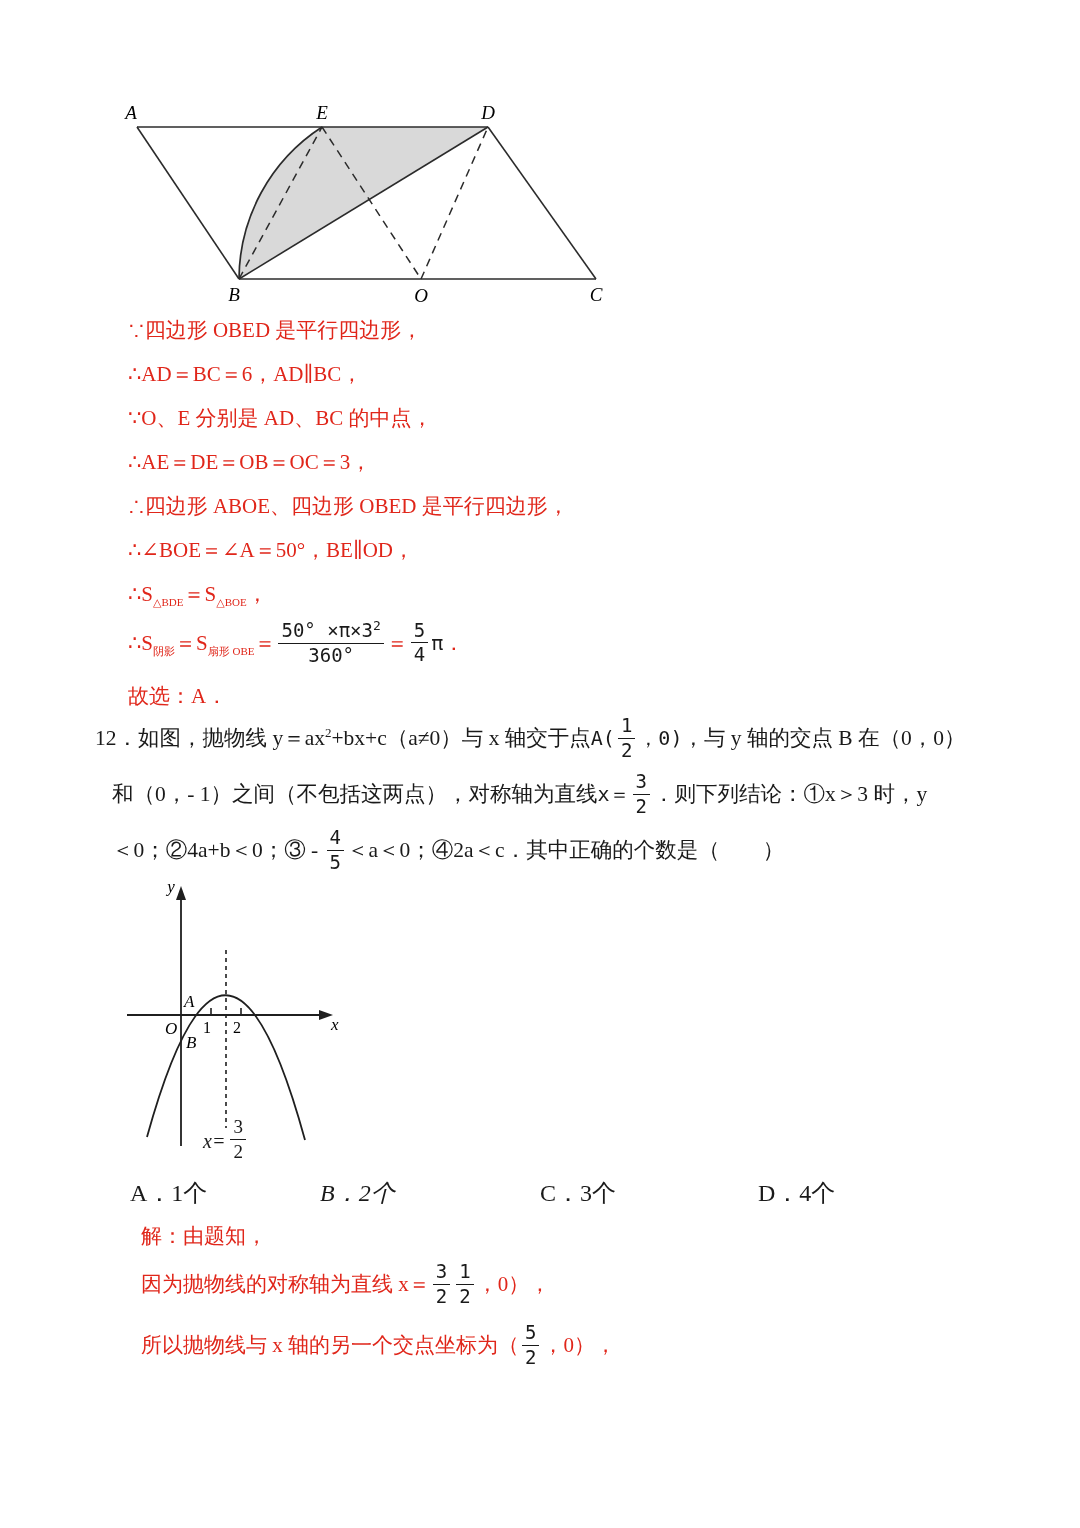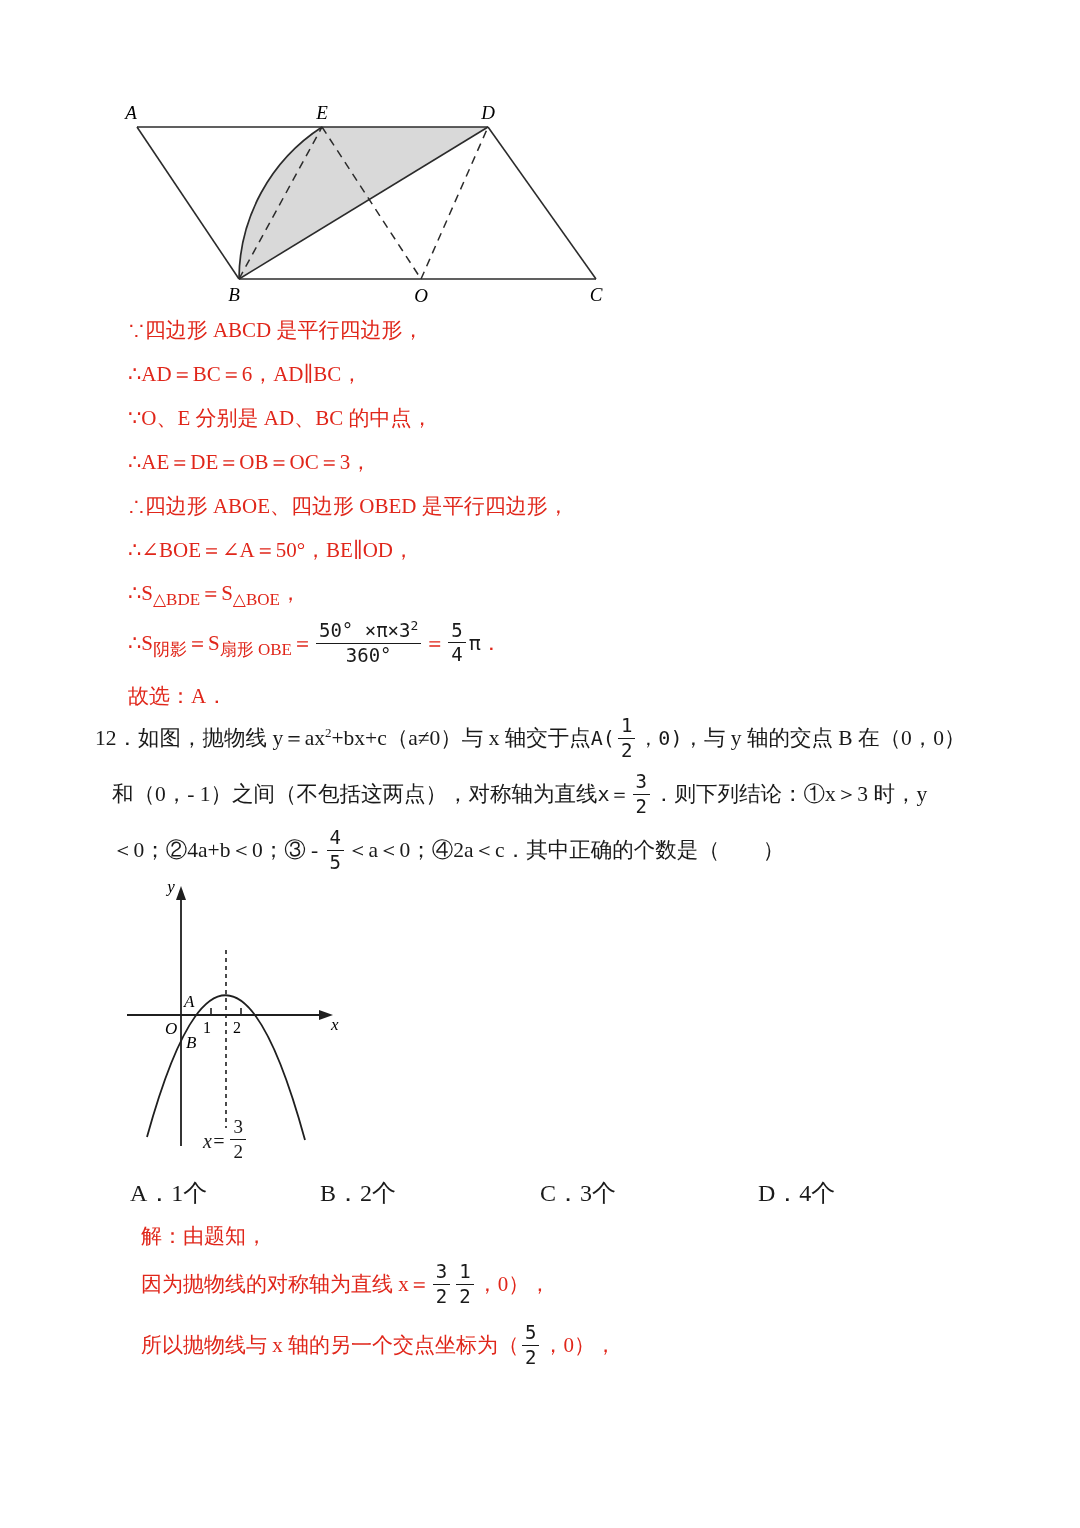--- a/index.html
+++ b/index.html
@@ -21,21 +21,21 @@
 
   
   .frac{display:inline-flex;flex-direction:column;align-items:center;vertical-align:middle;
         line-height:1.15;transform:translateY(-2px);margin:0 3px;}
   .frac .fnum{display:block;border-bottom:1.6px solid currentColor;padding:0 3px 1px 3px;}
   .frac .fden{display:block;padding-top:1px;}
   .frac.mono{font-size:19px;justify-content:center;}
   .frac.big{font-size:19px;}
   .frac.serif-frac{font-size:19px;}
 
-  sub.sm{font-size:17px;line-height:1;}
+  sub.sm{font-size:11px;line-height:1;}
   sup.sm{font-size:13px;line-height:1;}
   .monorun{font-size:20px;}
 
   
   .opt{position:absolute;top:0;font-size:24px;line-height:30px;white-space:nowrap;}
 
   
   .axis-eq{position:absolute;left:203px;top:1118px;display:flex;align-items:center;
            font-size:20px;color:#1a1a1a;}
   .axis-eq .var{font-style:italic;margin-right:2px;}
@@ -63,21 +63,21 @@
 
     <text x="26" y="24" font-size="19" font-style="italic" text-anchor="middle">A</text>
     <text x="217" y="24" font-size="19" font-style="italic" text-anchor="middle">E</text>
     <text x="383" y="24" font-size="19" font-style="italic" text-anchor="middle">D</text>
     <text x="129" y="206" font-size="19" font-style="italic" text-anchor="middle">B</text>
     <text x="316" y="207" font-size="19" font-style="italic" text-anchor="middle">O</text>
     <text x="491" y="206" font-size="19" font-style="italic" text-anchor="middle">C</text>
   </svg>
 
   <div class="tblock red" style="left:128px;top:308px;">
-    <div class="line">∵四边形 ABCD 是平行四边形，</div>
+    <div class="line">∵四边形 OBED 是平行四边形，</div>
     <div class="line">∴AD＝BC＝6，AD∥BC，</div>
     <div class="line">∵O、E 分别是 AD、BC 的中点，</div>
     <div class="line">∴AE＝DE＝OB＝OC＝3，</div>
     <div class="line">∴四边形 ABOE、四边形 OBED 是平行四边形，</div>
     <div class="line">∴∠BOE＝∠A＝50°，BE∥OD，</div>
     <div class="line">
       <span>
         <span>∴S</span><sub class="sm">△BDE</sub><span>＝S</span><sub class="sm">△BOE</sub><span>，</span>
       </span>
     </div>
@@ -148,21 +148,21 @@
   <div class="axis-eq">
     <span class="var">x=</span>
       <span class="frac serif-frac">
         <span class="fnum">3</span>
         <span class="fden">2</span>
       </span>
   </div>
 
   <div class="tblock blk" style="left:0;top:1178px;width:1080px;height:32px;">
     <span class="opt" style="left:130px;">A．1个</span>
-    <span class="opt" style="left:320px;">B．2个</span>
+    <span class="opt" style="left:320px;font-style:italic;">B．2个</span>
     <span class="opt" style="left:540px;">C．3个</span>
     <span class="opt" style="left:758px;">D．4个</span>
   </div>
 
   <div class="tblock red" style="left:108px;top:1216px;margin-left:33px;">
     <div class="line" style="height:40px;">解：由题知，</div>
     <div class="line tall" style="height:60px;">
       <span>
         <span>因为抛物线的对称轴为直线 x＝</span><span class="frac mono blk">
             <span class="fnum">3</span>

